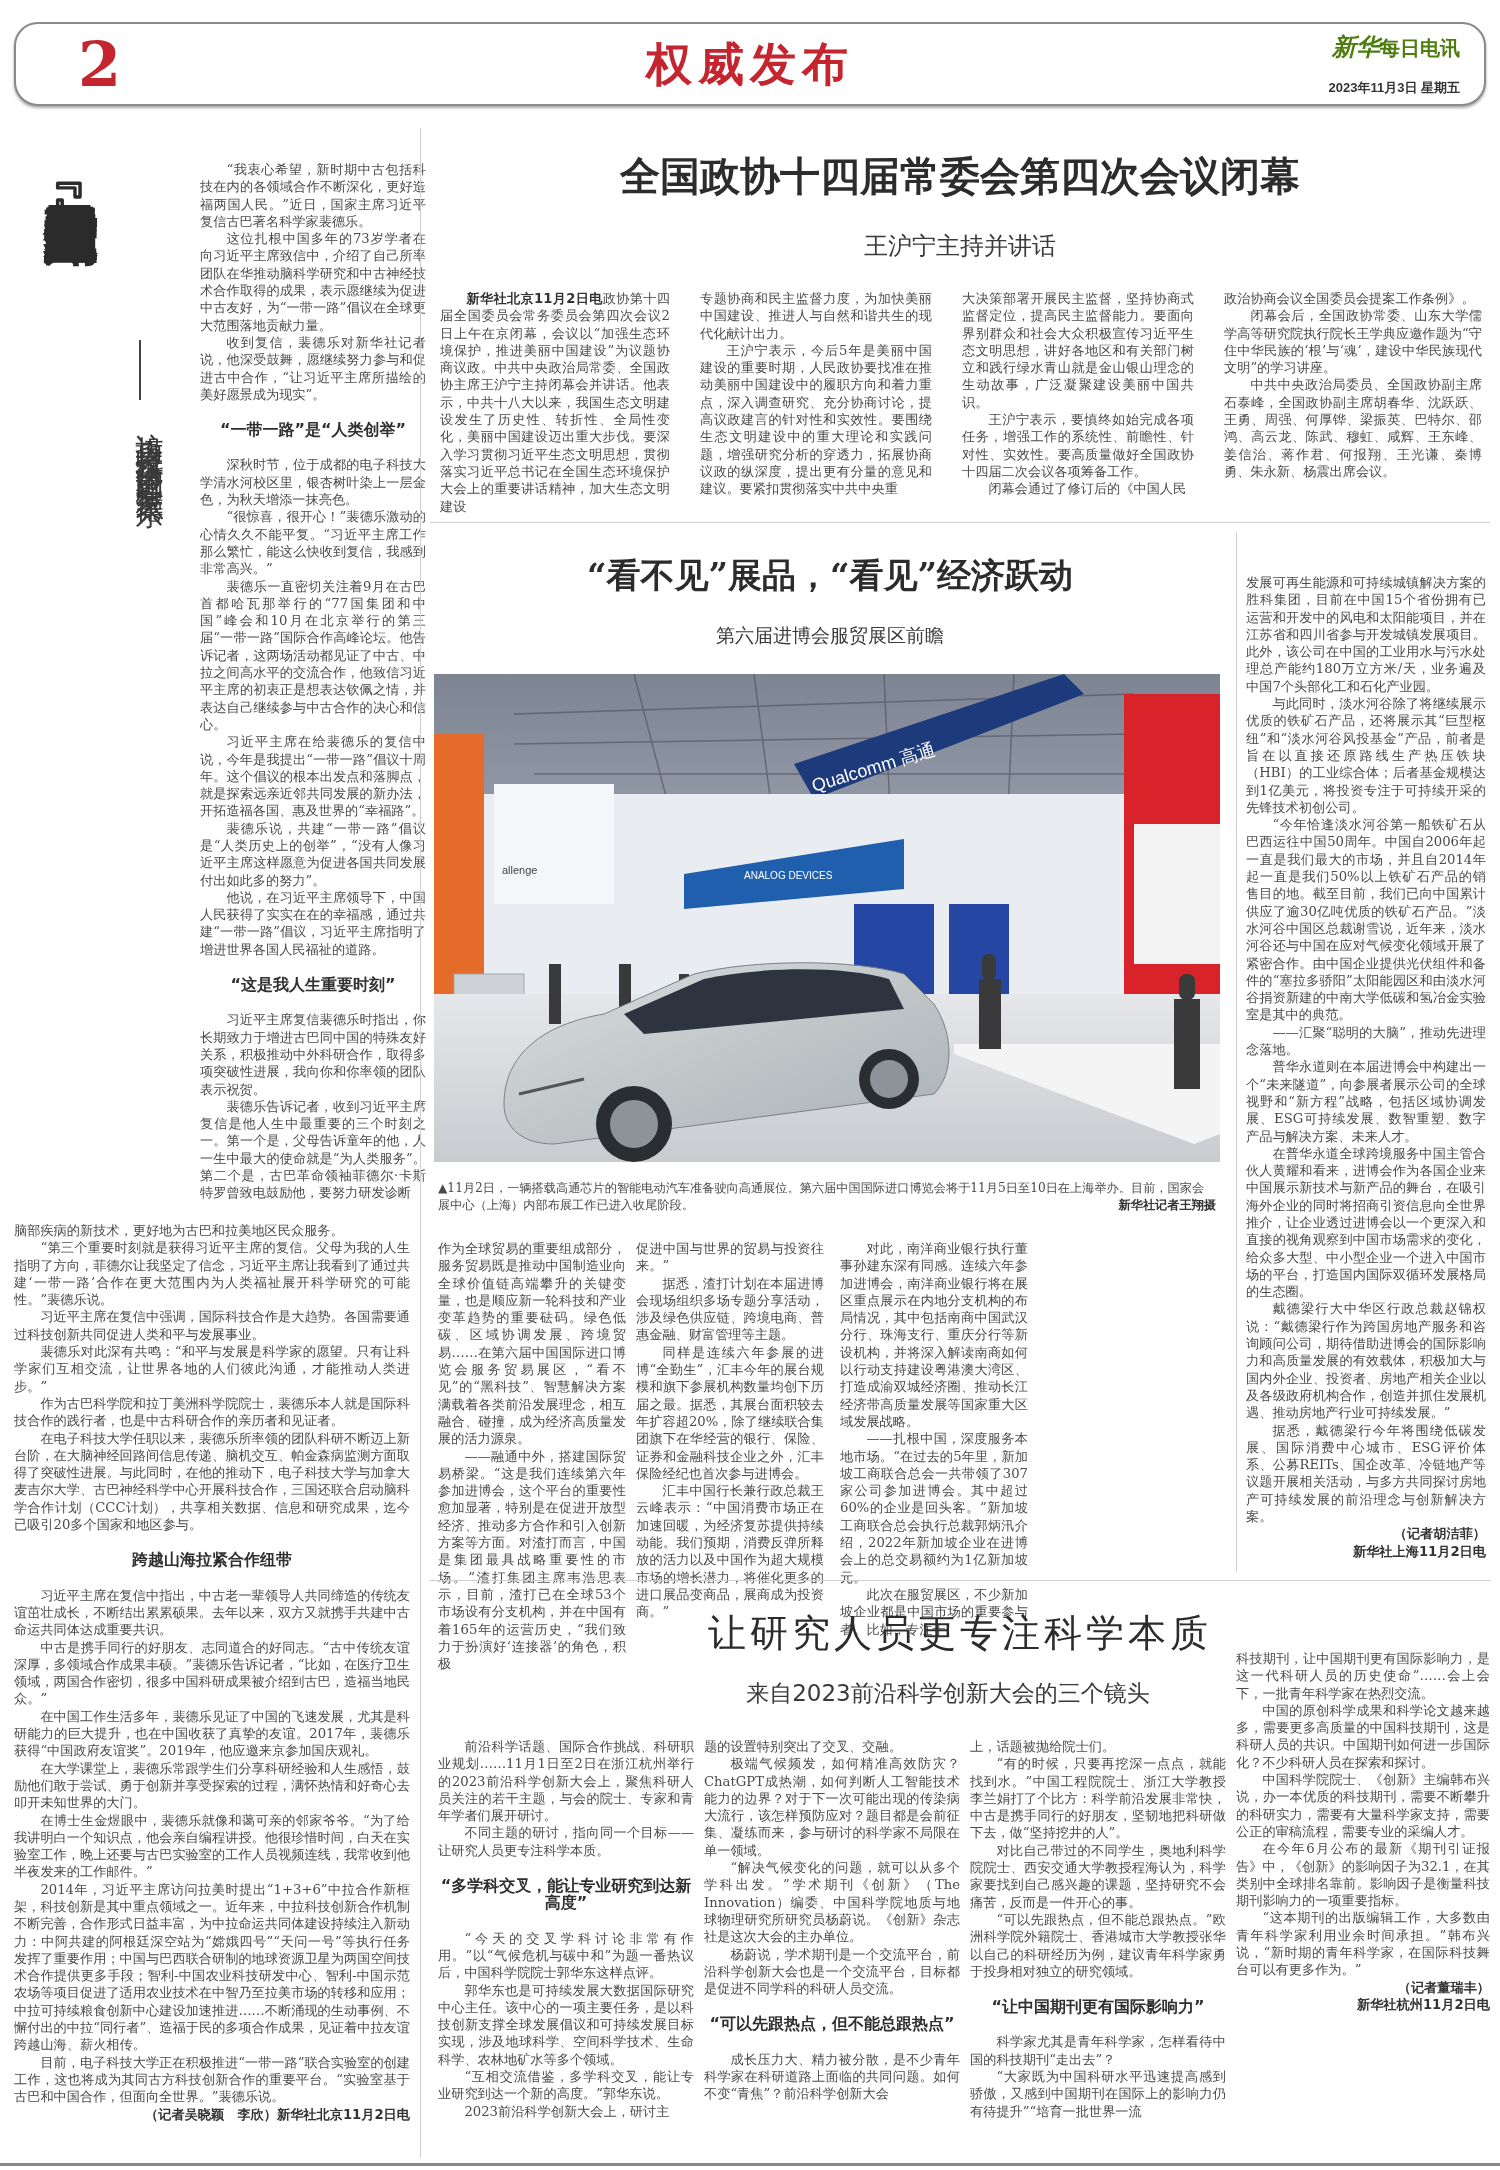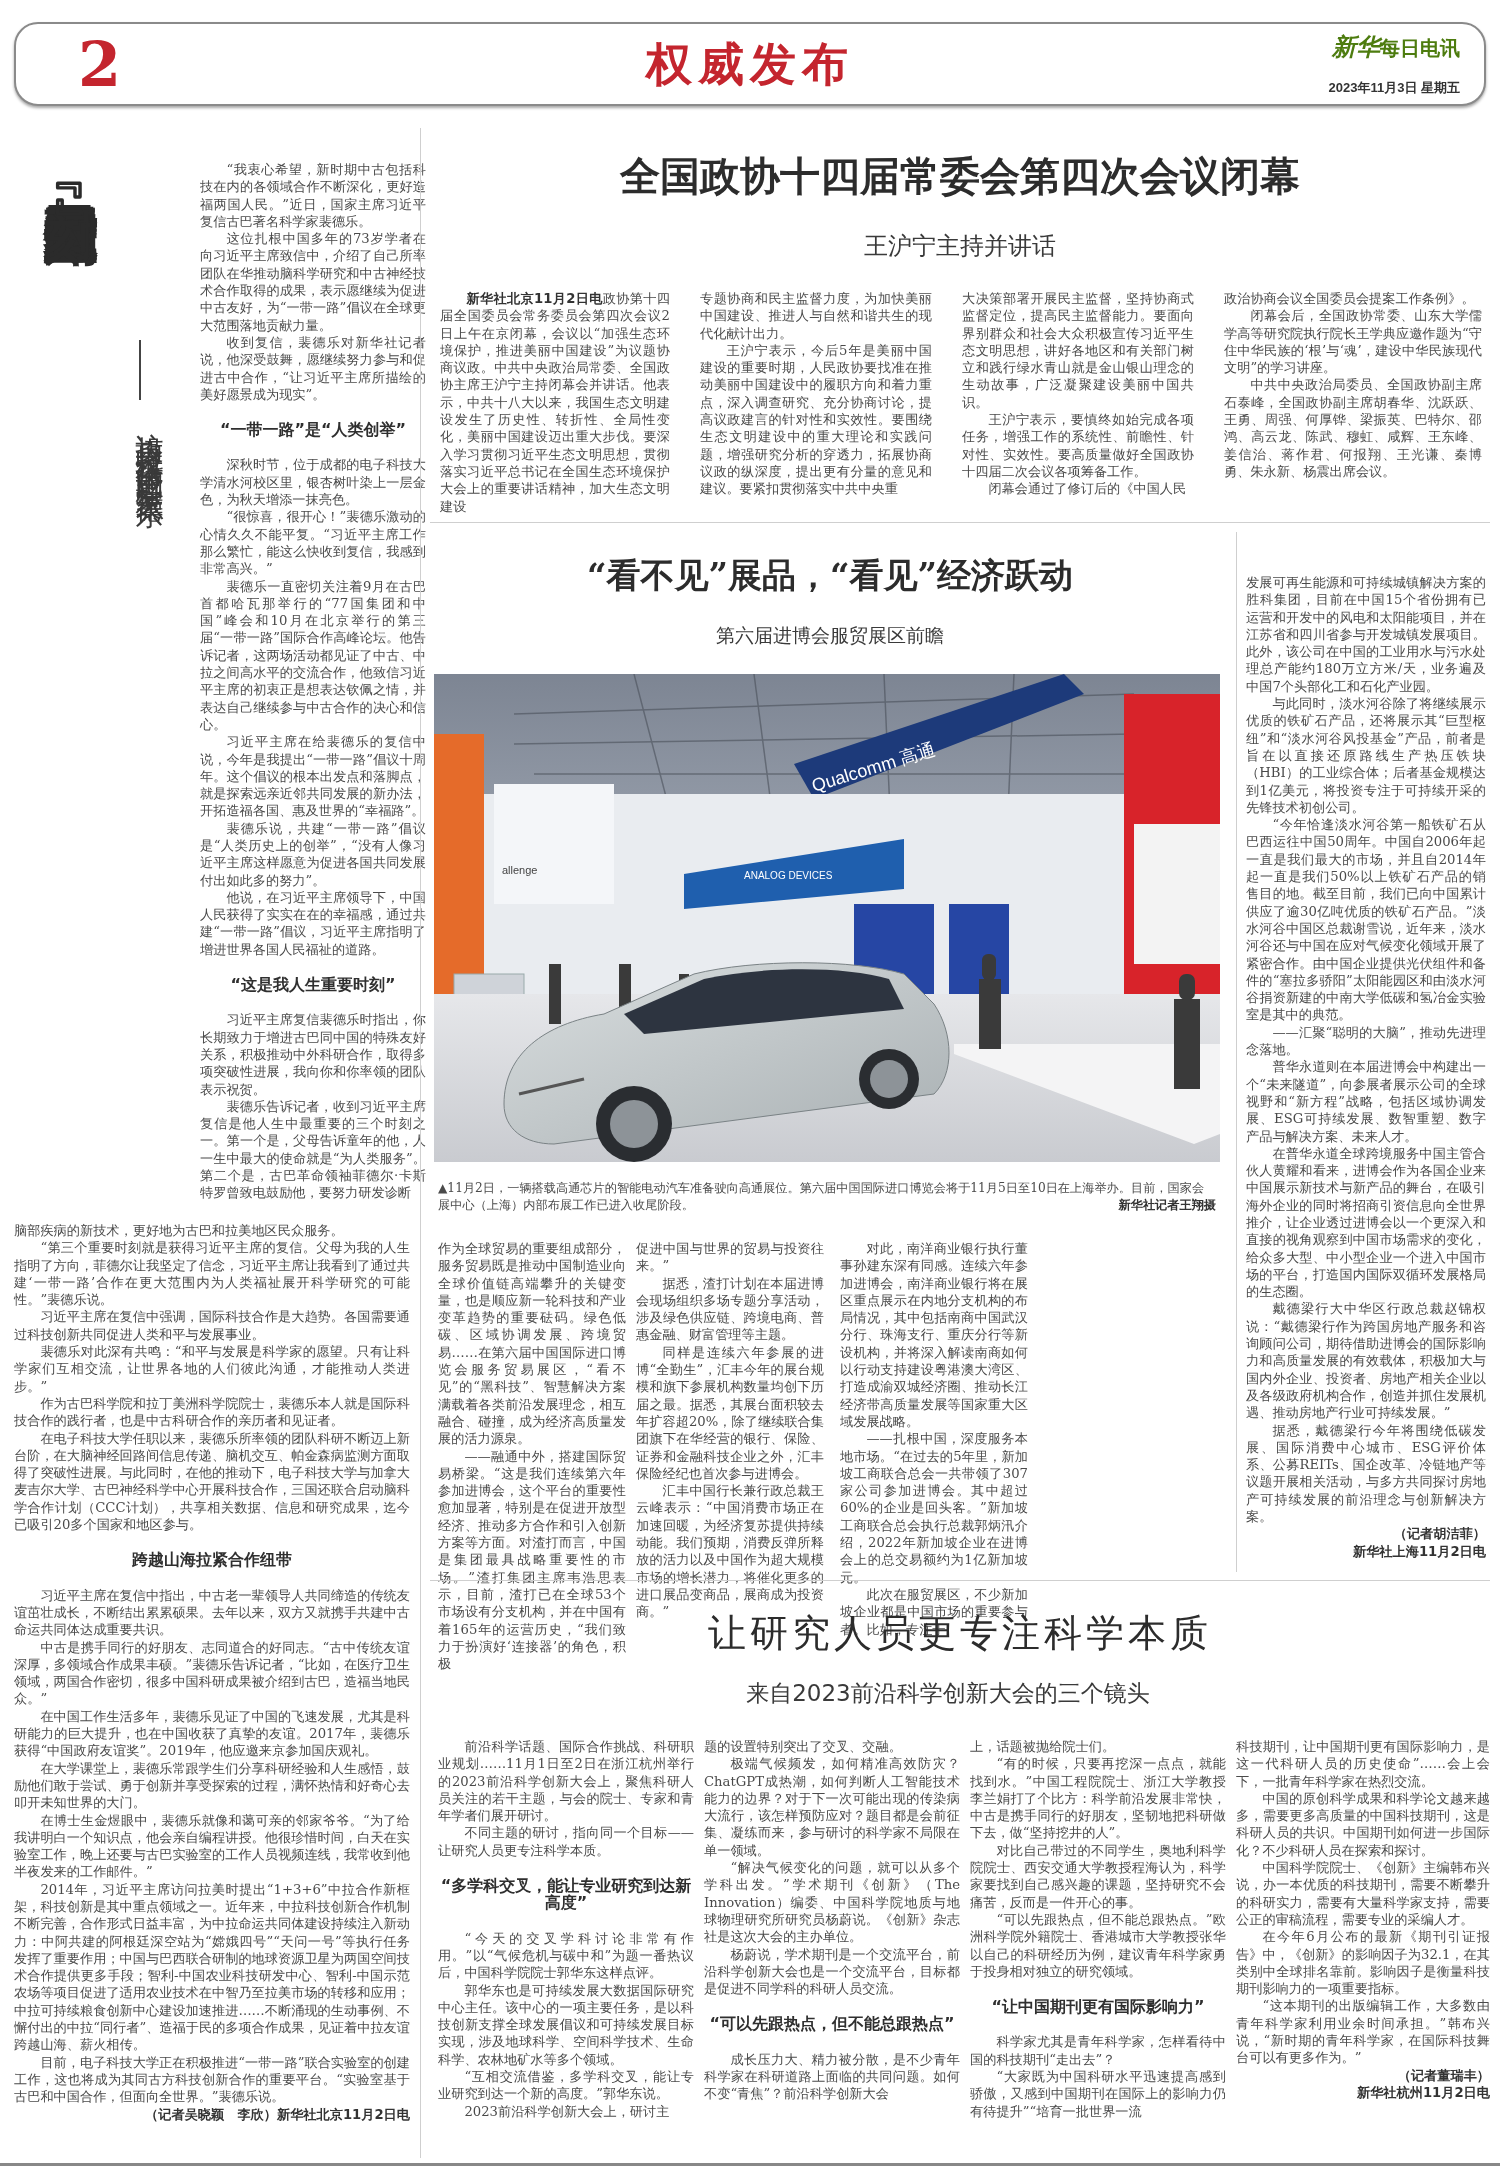--- a/index.html
+++ b/index.html
@@ -241,21 +241,21 @@
     </div>
     <div class="col" style="left: 970px; top: 1738px; width: 256px;">
       <p style="text-indent: 0px;">上，话题被抛给院士们。</p>
       <p>“有的时候，只要再挖深一点点，就能找到水。”中国工程院院士、浙江大学教授李兰娟打了个比方：科学前沿发展非常快，中古是携手同行的好朋友，坚韧地把科研做下去，做“坚持挖井的人”。</p>
       <p>对比自己带过的不同学生，奥地利科学院院士、西安交通大学教授程海认为，科学家要找到自己感兴趣的课题，坚持研究不会痛苦，反而是一件开心的事。</p>
       <p>“可以先跟热点，但不能总跟热点。”欧洲科学院外籍院士、香港城市大学教授张华以自己的科研经历为例，建议青年科学家勇于投身相对独立的研究领域。</p>
       <h4>“让中国期刊更有国际影响力”</h4>
       <p>科学家尤其是青年科学家，怎样看待中国的科技期刊“走出去”？</p>
       <p>“大家既为中国科研水平迅速提高感到骄傲，又感到中国期刊在国际上的影响力仍有待提升”“培育一批世界一流</p>
     </div>
-    <div class="col" style="left: 1236px; top: 1738px; width: 254px;">
+    <div class="col" style="left: 1236px; top: 1650px; width: 254px;">
       <p style="text-indent: 0px;">科技期刊，让中国期刊更有国际影响力，是这一代科研人员的历史使命”……会上会下，一批青年科学家在热烈交流。</p>
       <p>中国的原创科学成果和科学论文越来越多，需要更多高质量的中国科技期刊，这是科研人员的共识。中国期刊如何进一步国际化？不少科研人员在探索和探讨。</p>
       <p>中国科学院院士、《创新》主编韩布兴说，办一本优质的科技期刊，需要不断攀升的科研实力，需要有大量科学家支持，需要公正的审稿流程，需要专业的采编人才。</p>
       <p>在今年6月公布的最新《期刊引证报告》中，《创新》的影响因子为32.1，在其类别中全球排名靠前。影响因子是衡量科技期刊影响力的一项重要指标。</p>
       <p>“这本期刊的出版编辑工作，大多数由青年科学家利用业余时间承担。”韩布兴说，“新时期的青年科学家，在国际科技舞台可以有更多作为。”</p>
       <p class="byline">（记者董瑞丰）</p>
       <p class="byline">新华社杭州11月2日电</p>
     </div>
   </div>
 

